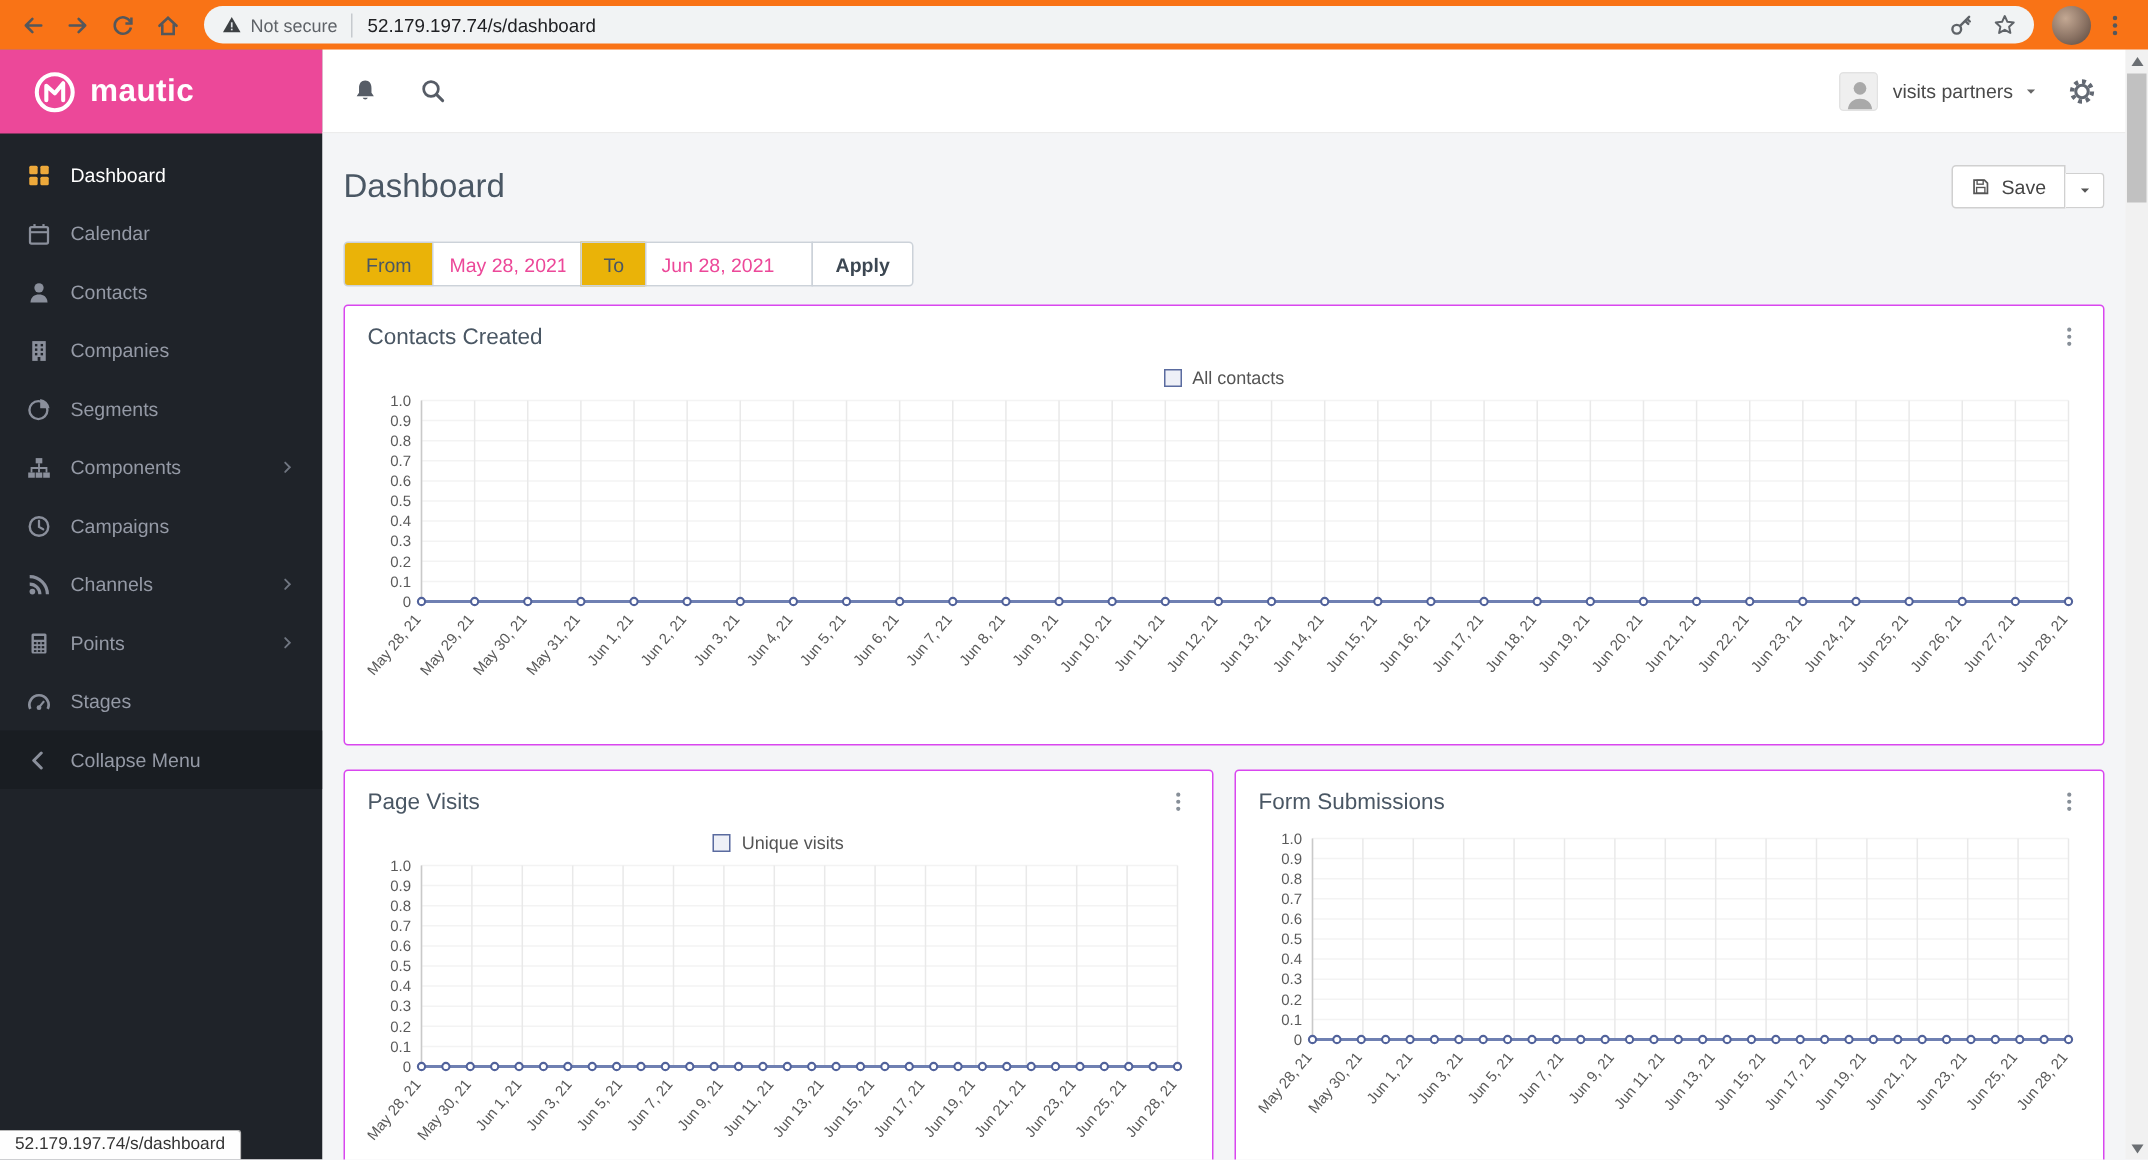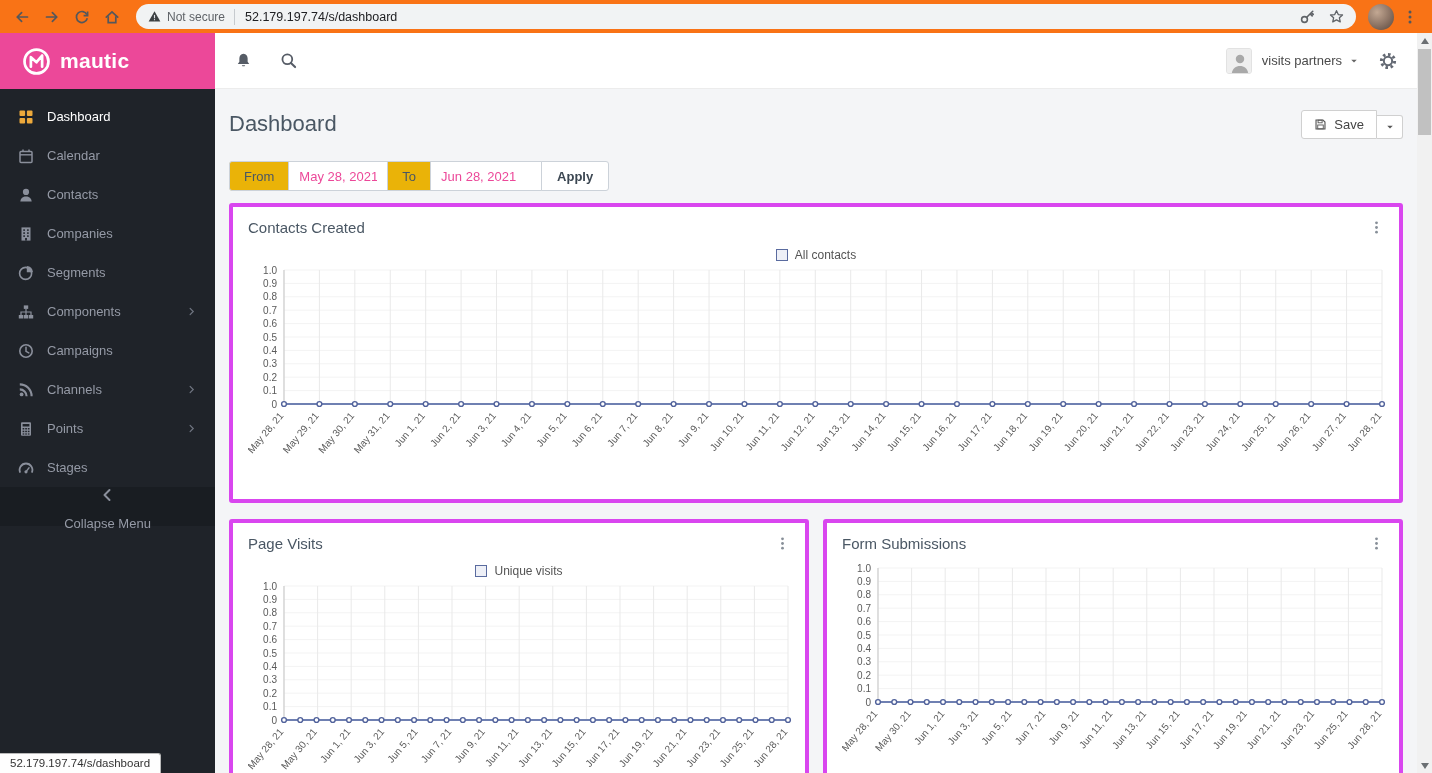--- a/index.html
+++ b/index.html
@@ -41,21 +41,21 @@
   .logo-text { color:#fff; font-size:21px; font-weight:bold; letter-spacing:.3px; }
   .side-menu { padding-top:8px; display:flex; flex-direction:column; }
   .side-item { height:39px; display:flex; align-items:center; padding:0 18px; gap:13px;
     cursor:pointer; color:#959aa6; }
   .side-item .s-icon { width:16px; height:16px; color:#8a8f9b; display:flex; flex:none; }
   .side-item .s-icon svg { width:16px; height:16px; }
   .s-label { font-size:13px; }
   .side-item.active .s-label { color:#ffffff; }
   .s-chevron { margin-left:auto; color:#6f7580; display:flex; }
   .s-chevron svg { width:11px; height:11px; }
-  .collapse-item { background:#191d22;flex-direction:column; }
+  .collapse-item { background:#191d22; }
 
   
   .main { flex:1; display:flex; flex-direction:column; min-width:0; }
   .topbar { height:56px; flex:none; background:#fff; display:flex; align-items:center;
     padding:0 20px; border-bottom:1px solid #ececec; }
   .tb-ic { color:#565c66; display:flex; margin-right:28px; cursor:pointer; }
   .tb-ic svg { width:17px; height:17px; }
   .tb-right { margin-left:auto; display:flex; align-items:center; }
   .tb-avatar { width:26px; height:26px; border:1px solid #e2e2e2; border-radius:3px;
     overflow:hidden; display:flex; cursor:pointer; background:#f0f0f0; }
@@ -82,21 +82,21 @@
   .filter-row > * { margin-left:-1px; height:30px; }
   .filter-row > *:first-child { margin-left:0; }
   .f-label { background:#eab308; border:1px solid #ccd2d9; color:#4a5764; font-size:13px;
     padding:0 14px; display:flex; align-items:center; cursor:pointer; }
   .f-label.first { border-radius:3px 0 0 3px; }
   .f-input { border:1px solid #ccd2d9; background:#fff; color:#ec4899; font-size:13px;
     padding:0 10px; width:100px; font-family:inherit; }
   .f-apply { background:#fff; border:1px solid #ccd2d9; color:#3c4752; font-weight:bold;
     font-size:13px; padding:0 15px; border-radius:0 3px 3px 0; cursor:pointer; font-family:inherit; }
 
-  .panel { background:#fff; border:4px solid #d946ef; border-radius:3px; margin-top:12px; }
+  .panel { background:#fff; border:1px solid #d946ef; border-radius:3px; margin-top:12px; }
   .panel-head { padding:12px 15px 10px; display:flex; align-items:center; justify-content:space-between; }
   .panel-title { font-size:15px; color:#4a5764; }
   .kebab-btn { color:#878f98; display:flex; cursor:pointer; }
   .kebab-btn svg { width:15px; height:15px; }
   .panel-body { padding:0 15px 8px; }
   .legend { display:flex; align-items:center; justify-content:center; gap:7px;
     height:18px; cursor:pointer; }
   .legend-box { width:12px; height:12px; background:#eef0f7; border:1.5px solid #5a6b9f; }
   .legend-label { font-size:12px; color:#545454; }
   .chart { width:100%; }

